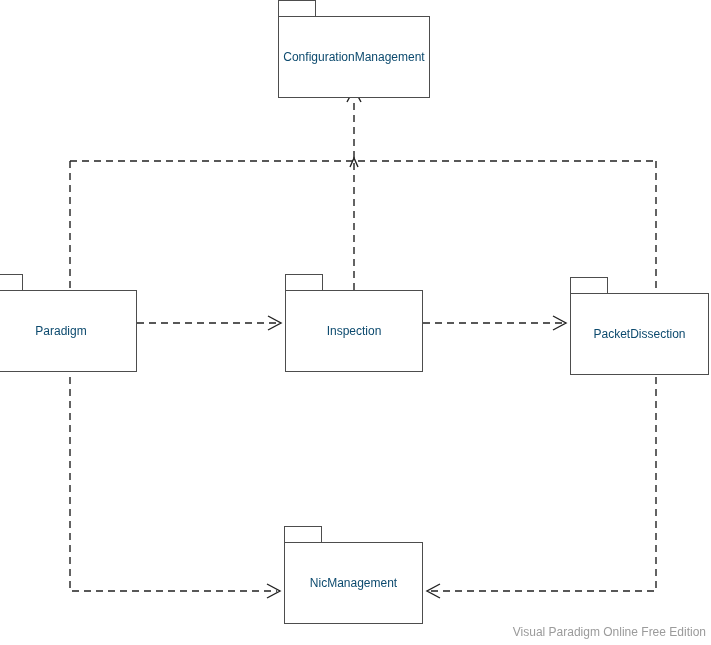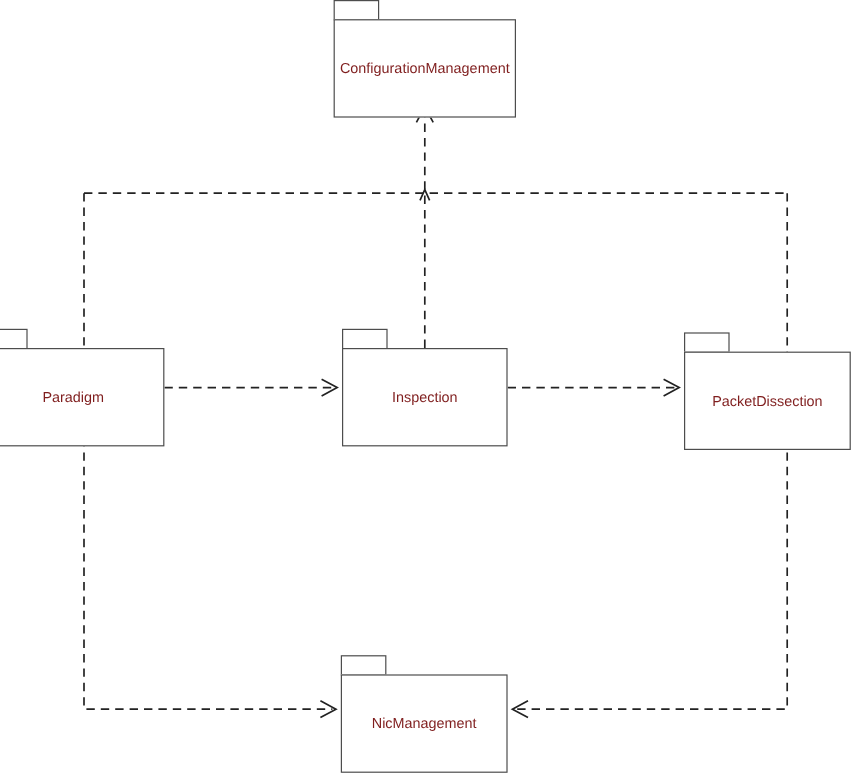--- a/index.html
+++ b/index.html
@@ -42,21 +42,21 @@
     top: 16px;
     box-sizing: border-box;
     border: 1px solid #4d4d4d;
     background: #ffffff;
     display: flex;
     align-items: center;
     justify-content: center;
   }
   .pkg-label {
     font-size: 12px;
-    color: #7f1d1d;
+    color: #0c4a6e;
     line-height: 1;
     text-align: center;
     white-space: nowrap;
   }
   #watermark {
     position: absolute;
     right: 5px;
     bottom: 6px;
     font-size: 12px;
     color: #9b9b9b;
@@ -122,21 +122,22 @@
     </div>
   </div>
 
   <div class="pkg" style="left:570px; top:277px; width:139px; height:98px;">
     <div class="pkg-tab"></div>
     <div class="pkg-body" style="width:139px; height:82px;">
       <span class="pkg-label">PacketDissection</span>
     </div>
   </div>
 
-  <div class="pkg" style="left:284px; top:546px; width:155px; height:98px;">
+  <div class="pkg" style="left:284px; top:526px; width:155px; height:98px;">
     <div class="pkg-tab"></div>
     <div class="pkg-body" style="width:139px; height:82px;">
       <span class="pkg-label">NicManagement</span>
     </div>
   </div>
 
+  <div id="watermark">Visual Paradigm Online Free Edition</div>
 
 </div>
 
 </body></html>

